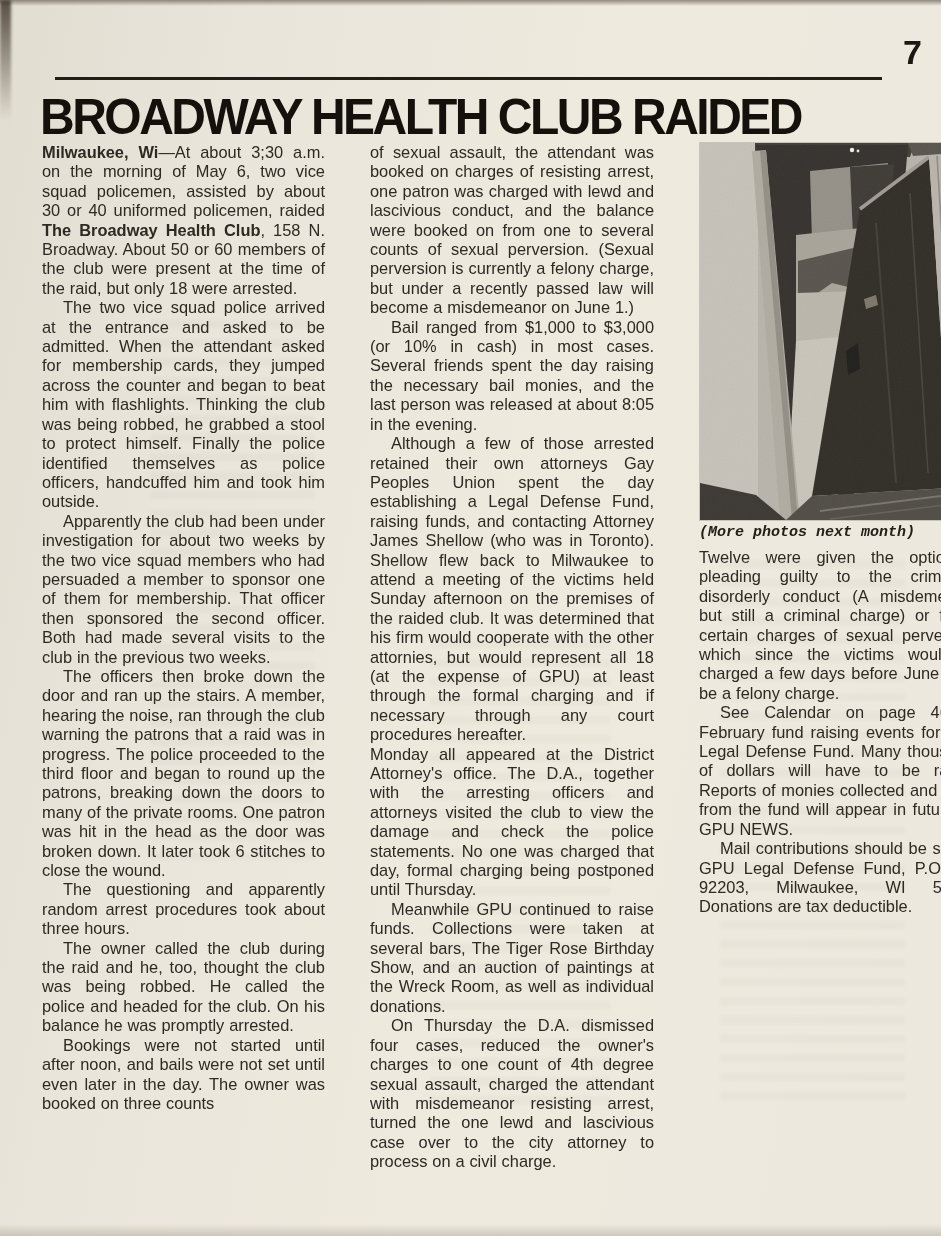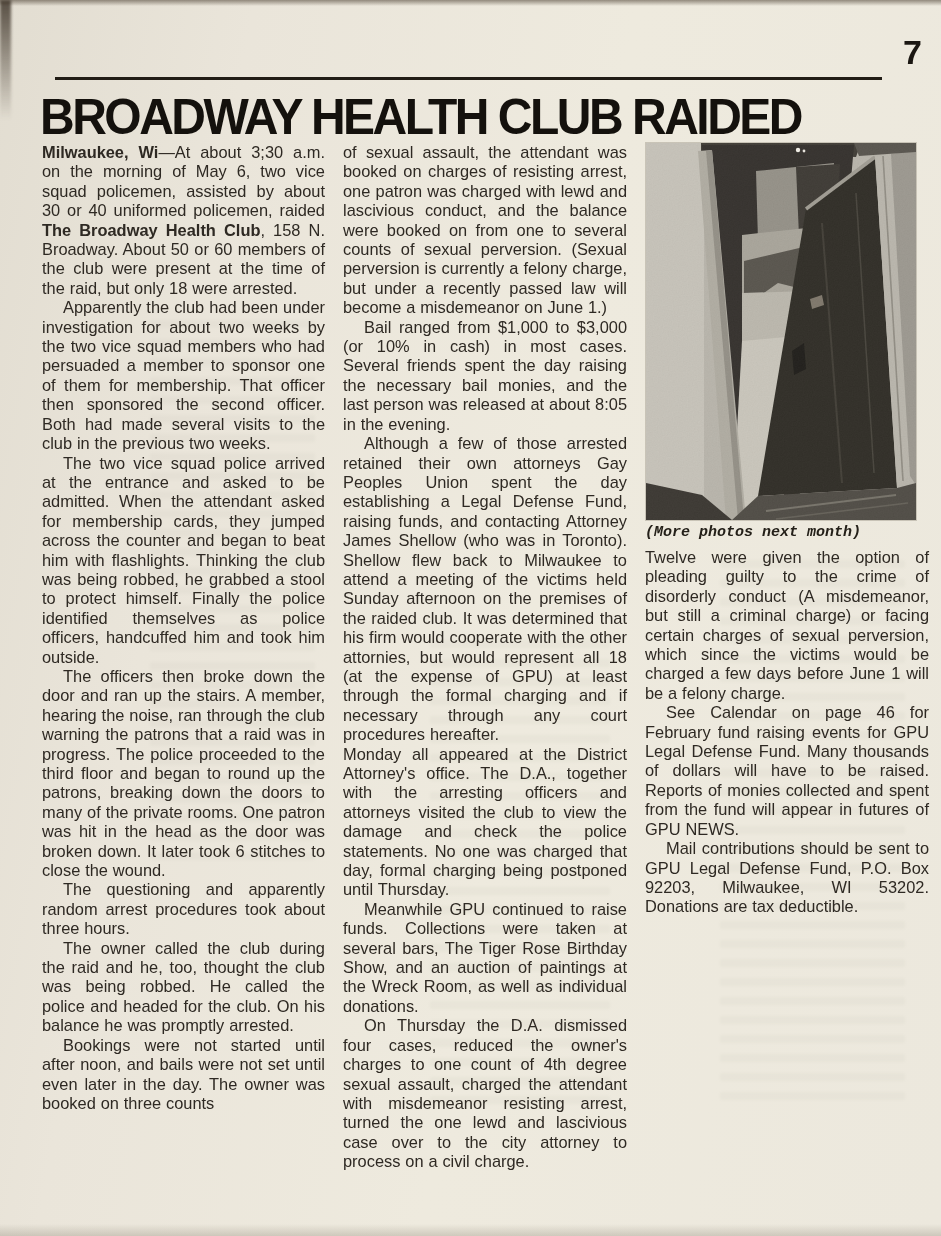--- a/index.html
+++ b/index.html
@@ -36,24 +36,24 @@
   .header-rule{
     position:absolute;top:77px;left:55px;width:827px;height:3px;background:#221d16;
   }
   .headline{
     position:absolute;top:88px;left:40px;margin:0;white-space:nowrap;
     font-size:48px;font-weight:bold;letter-spacing:-2.5px;color:#14110d;
     transform:scaleY(1.05);transform-origin:left top;
   }
   .columns{
     position:absolute;top:143px;left:42px;width:869px;
-    display:flex;gap:18px;align-items:flex-start;
+    display:flex;gap:5px;align-items:flex-start;
   }
   .col{width:283px;flex:none;}
-  .col:nth-child(2),.col:nth-child(3){width:284px;}
+  .col:nth-child(2),.col:nth-child(3){width:284px;margin-left:40px;}
   .col p{
     margin:0;font-size:16.4px;line-height:19.4px;color:#2e2923;
     text-align:justify;text-indent:21px;hyphens:auto;
     -webkit-hyphens:auto;word-spacing:.02em;
   }
   .col p.noindent{text-indent:0;}
   .col p.boldpara{font-weight:bold;text-align:left;line-height:20px;margin-top:2px;}
   .col .b{font-weight:bold;}
   .photo{
     width:270px;height:377px;margin-left:1px;position:relative;
@@ -78,22 +78,22 @@
   <div class="ghost" style="left:720px;top:560px;width:185px;height:540px;"></div>
 
   <div class="page-number">7</div>
   <div class="header-rule"></div>
   <h1 class="headline">BROADWAY HEALTH CLUB RAIDED</h1>
 
   <div class="columns">
     <div class="col">
       <div class="paras">
           <p class="noindent"><span class="b">Milwaukee, Wi</span><span>—At about 3;30 a.m. on the morning of May 6, two vice squad policemen, assisted by about 30 or 40 uniformed policemen, raided </span><span class="b">The Broadway Health Club</span><span>, 158 N. Broadway. About 50 or 60 members of the club were present at the time of the raid, but only 18 were arrested.</span></p>
+          <p><span>The two vice squad police arrived at the entrance and asked to be admitted. When the attendant asked for membership cards, they jumped across the counter and began to beat him with flashlights. Thinking the club was being robbed, he grabbed a stool to protect himself. Finally the police identified themselves as police officers, handcuffed him and took him outside.</span></p>
           <p><span>Apparently the club had been under investigation for about two weeks by the two vice squad members who had persuaded a member to sponsor one of them for membership. That officer then sponsored the second officer. Both had made several visits to the club in the previous two weeks.</span></p>
-          <p><span>The two vice squad police arrived at the entrance and asked to be admitted. When the attendant asked for membership cards, they jumped across the counter and began to beat him with flashlights. Thinking the club was being robbed, he grabbed a stool to protect himself. Finally the police identified themselves as police officers, handcuffed him and took him outside.</span></p>
           <p><span>The officers then broke down the door and ran up the stairs. A member, hearing the noise, ran through the club warning the patrons that a raid was in progress. The police proceeded to the third floor and began to round up the patrons, breaking down the doors to many of the private rooms. One patron was hit in the head as the door was broken down. It later took 6 stitches to close the wound.</span></p>
           <p><span>The questioning and apparently random arrest procedures took about three hours.</span></p>
           <p><span>The owner called the club during the raid and he, too, thought the club was being robbed. He called the police and headed for the club. On his balance he was promptly arrested.</span></p>
           <p><span>Bookings were not started until after noon, and bails were not set until even later in the day. The owner was booked on three counts</span></p>
         </div>
     </div>
     <div class="col">
       <div class="paras">
           <p class="noindent"><span>of sexual assault, the attendant was booked on charges of resisting arrest, one patron was charged with lewd and lascivious conduct, and the balance were booked on from one to several counts of sexual perversion. (Sexual perversion is currently a felony charge, but under a recently passed law will become a misdemeanor on June 1.)</span></p>
           <p><span>Bail ranged from $1,000 to $3,000 (or 10% in cash) in most cases. Several friends spent the day raising the necessary bail monies, and the last person was released at about 8:05 in the evening.</span></p>

